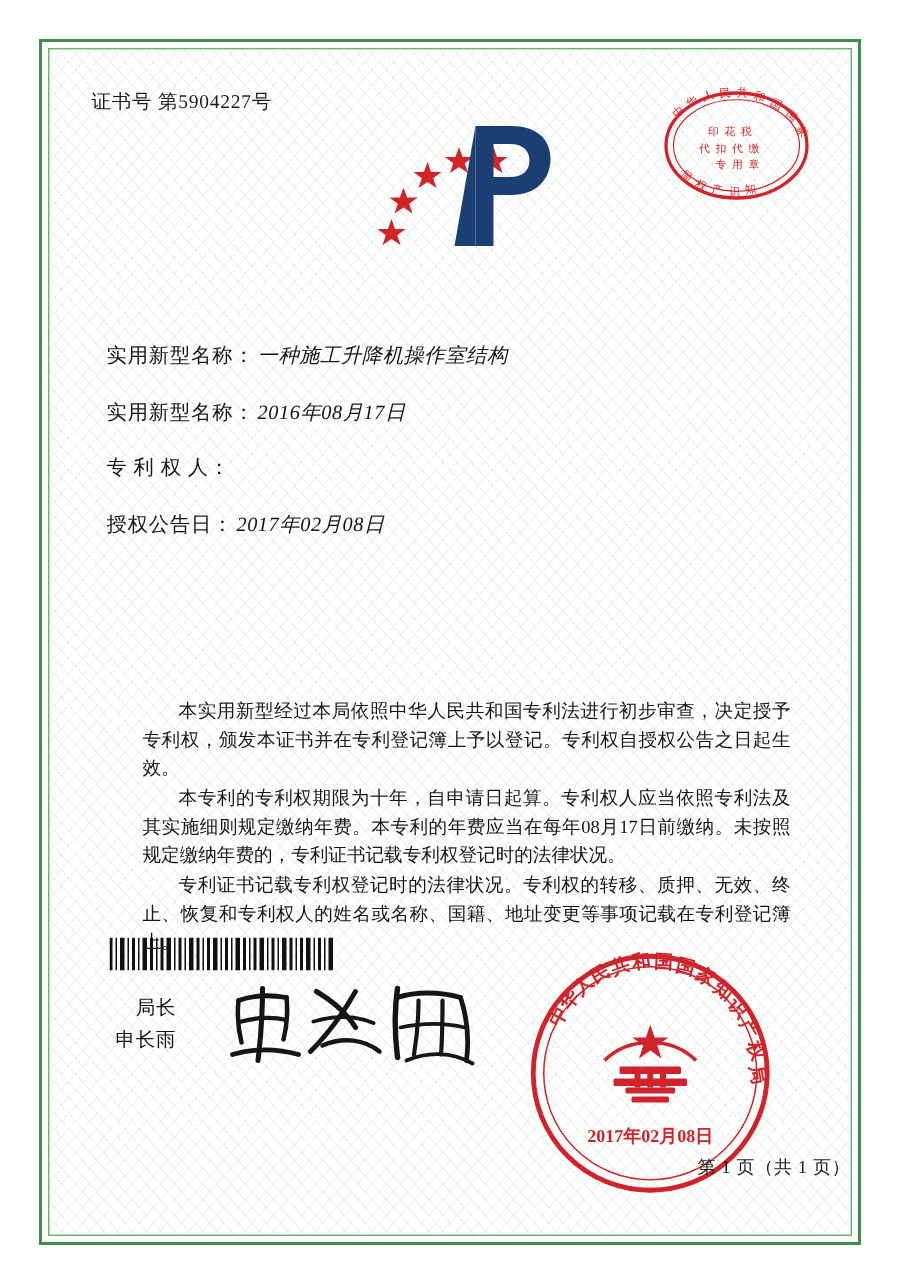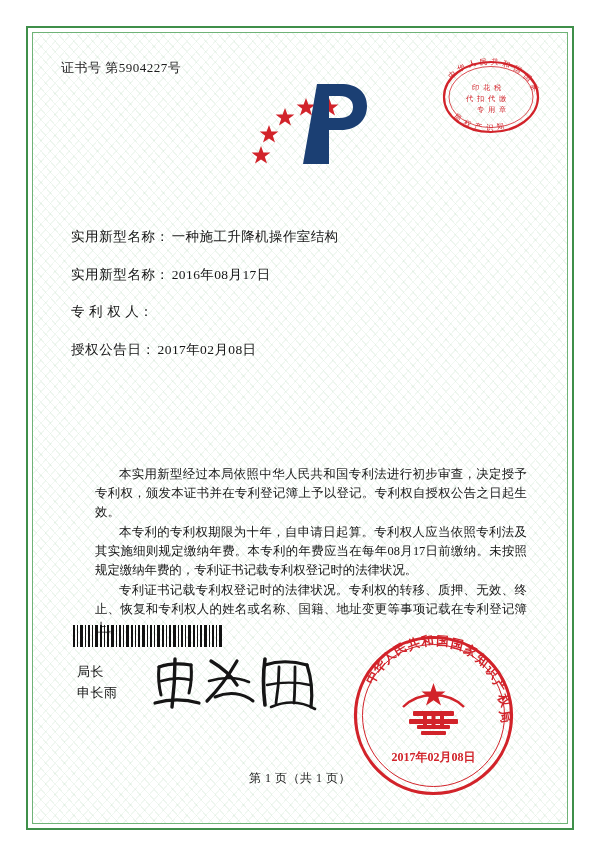--- a/index.html
+++ b/index.html
@@ -119,20 +119,21 @@
     font-size: 13.5px;
     color: #151515;
   }
   .field-label {
     white-space: pre;
     letter-spacing: 0.6px;
   }
   .field-value {
     margin-left: 2px;
     letter-spacing: 0.4px;
+    font-style: italic;
   }
 
   
   .body-text {
     position: absolute;
     left: 38px;
     right: 40px;
     top: 432px;
     font-size: 12.4px;
     line-height: 19px;
@@ -157,20 +158,21 @@
 
   
   .director {
     position: absolute;
     left: 44px;
     top: 628px;
     font-size: 13px;
     line-height: 21px;
     color: #141414;
     letter-spacing: 0.5px;
+    text-align: right;
   }
   
   .signature {
     position: absolute;
     left: 112px;
     top: 618px;
     width: 190px;
     height: 66px;
   }
   .signature svg { display: block; }
@@ -184,21 +186,21 @@
     height: 165px;
   }
   .seal-round svg { display: block; }
 
   
   .footer {
     position: absolute;
     left: 0;
     right: 0;
     bottom: 36px;
-    text-align: center;
+    text-align: right;
     font-size: 12px;
     color: #1a1a1a;
     letter-spacing: 0.5px;
   }
 </style>
 </head>
 <body>
 
 <div class="page">
 

